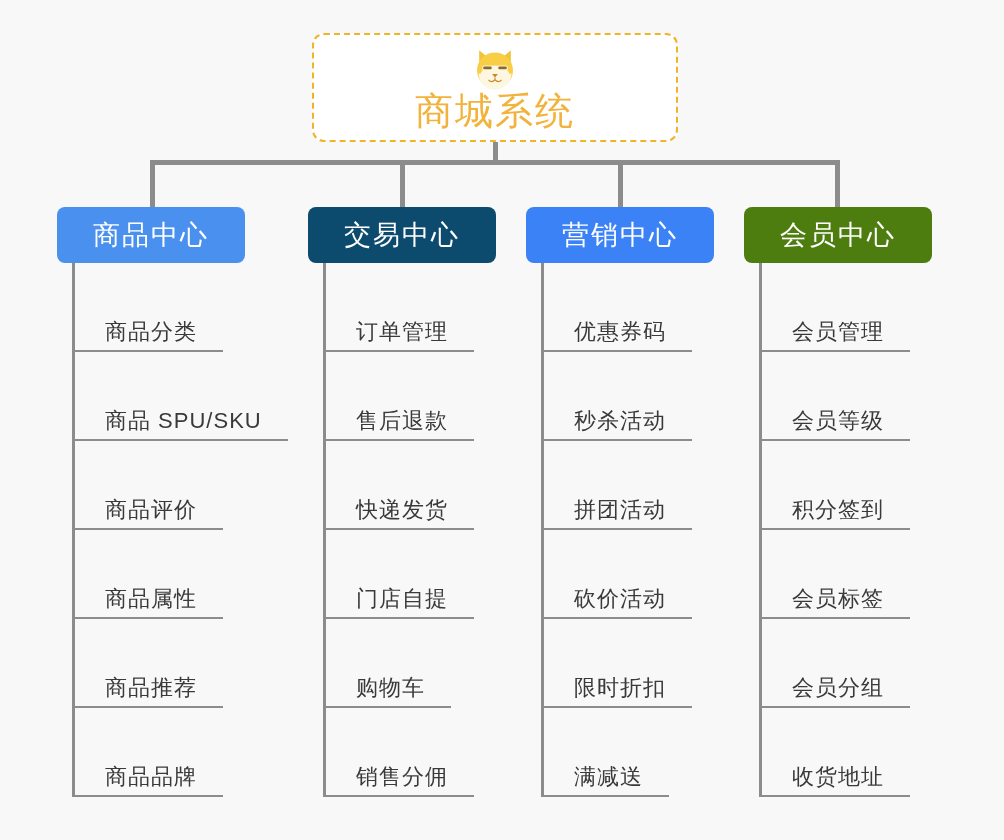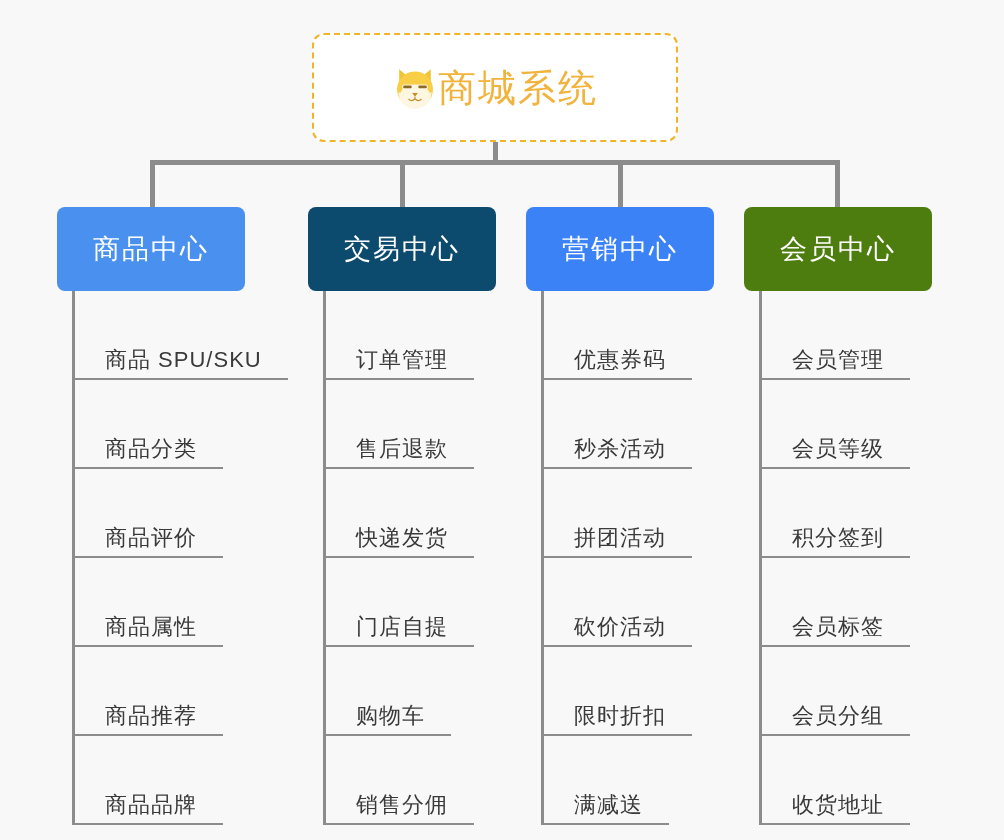--- a/index.html
+++ b/index.html
@@ -30,20 +30,21 @@
     width: 366px;
     height: 109px;
     background: #ffffff;
     border: 2px dashed #f0b429;
     border-radius: 12px;
     box-sizing: border-box;
     display: flex;
     align-items: center;
     justify-content: center;
     gap: 0;
+    flex-direction: column;
   }
   .root-title {
     font-size: 38px;
     color: #f2b33d;
     letter-spacing: 2px;
     line-height: 1;
     white-space: nowrap;
   }
   .dog-icon {
     width: 46px;
@@ -83,21 +84,21 @@
   .column {
     position: absolute;
     top: 207px;
   }
   .col-1 { left: 57px;  width: 250px; }
   .col-2 { left: 308px; width: 218px; }
   .col-3 { left: 526px; width: 218px; }
   .col-4 { left: 744px; width: 230px; }
 
   .cat-box {
-    height: 84px;
+    height: 56px;
     border-radius: 8px;
     display: flex;
     align-items: center;
     justify-content: center;
     color: #ffffff;
     font-size: 27px;
     letter-spacing: 2px;
     box-sizing: border-box;
   }
   .col-1 .cat-box { width: 188px; background: #4a90ee; }
@@ -169,26 +170,26 @@
   <div class="conn conn-drop drop-2"></div>
   <div class="conn conn-drop drop-3"></div>
   <div class="conn conn-drop drop-4"></div>
 
   <div class="column col-1">
     <div class="cat-box">
       <span>商品中心</span>
     </div>
     <div class="leaf-list">
       <div class="leaf-item">
+          <span class="leaf-label">商品分类</span>
+        </div>
+      <div class="leaf-item">
           <span class="leaf-label">商品 SPU/SKU</span>
         </div>
       <div class="leaf-item">
-          <span class="leaf-label">商品分类</span>
-        </div>
-      <div class="leaf-item">
           <span class="leaf-label">商品评价</span>
         </div>
       <div class="leaf-item">
           <span class="leaf-label">商品属性</span>
         </div>
       <div class="leaf-item">
           <span class="leaf-label">商品推荐</span>
         </div>
       <div class="leaf-item">
           <span class="leaf-label">商品品牌</span>

